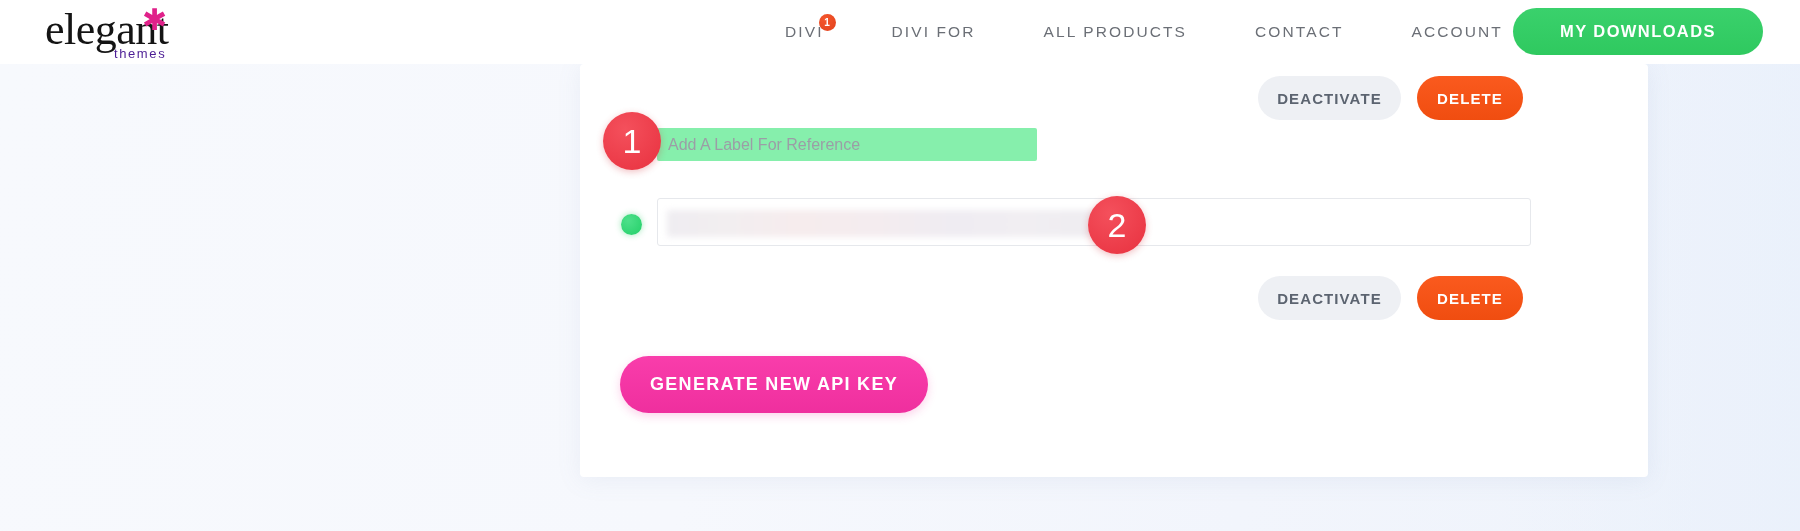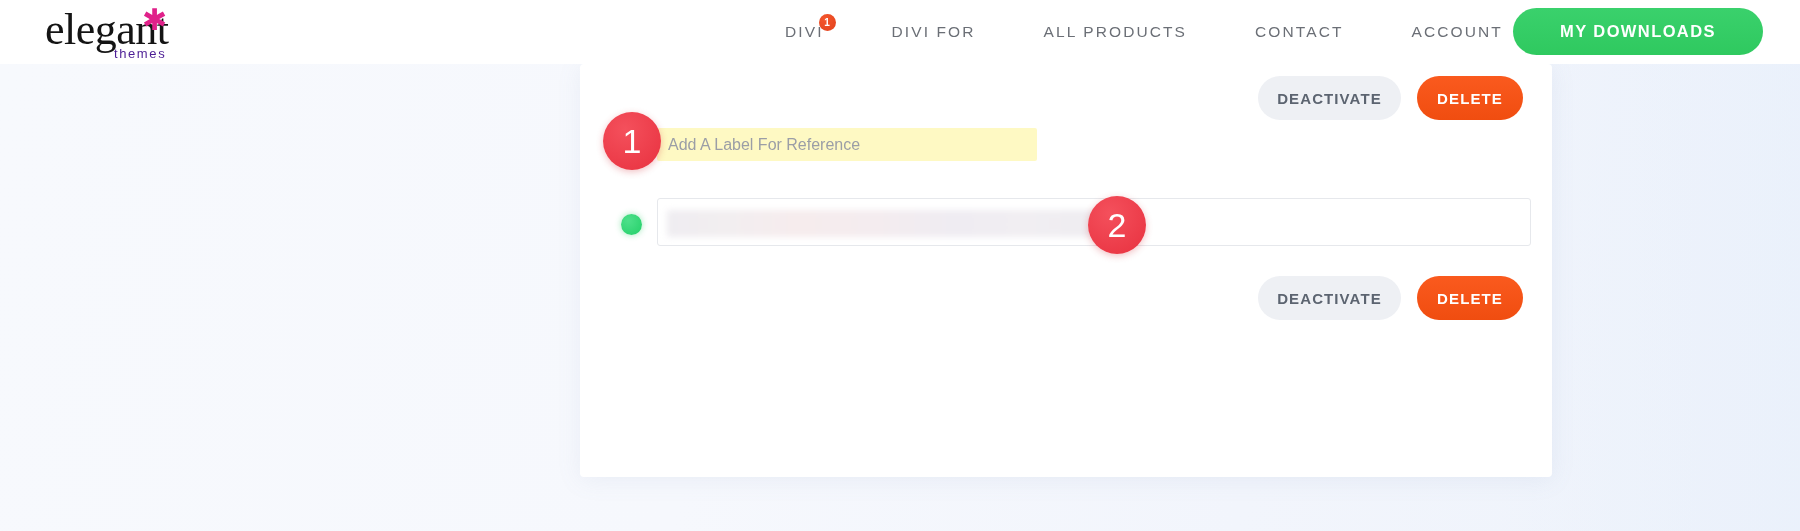--- a/index.html
+++ b/index.html
@@ -135,21 +135,21 @@
     cursor: pointer;
     border: none;
     font-family: "Liberation Sans", sans-serif;
   }
 
   
   .api-card {
     position: absolute;
     left: 580px;
     top: 64px;
-    width: 972px;
+    width: 1068px;
     height: 413px;
     background: #ffffff;
     border-radius: 4px;
     box-shadow: 0 3px 24px rgba(120,140,180,0.10);
     z-index: 10;
   }
 
   
   .btn-row {
     position: absolute;
@@ -184,21 +184,21 @@
     color: #ffffff;
   }
 
   
   .label-input {
     position: absolute;
     left: 77px;
     top: 64px;
     width: 380px;
     height: 33px;
-    background: #fef9c3;
+    background: #86efac;
     border: none;
     border-radius: 2px;
     font-family: "Liberation Sans", sans-serif;
     font-size: 16px;
     color: #6c6f76;
     padding: 0 11px;
     outline: none;
   }
   .label-input::placeholder { color: #9b9ea6; opacity: 1; }
 
@@ -340,17 +340,18 @@
     <div class="key-field">
       <div class="key-redacted"></div>
     </div>
   </div>
 
   <div class="btn-row btn-row-2">
     <button class="btn btn-deactivate">DEACTIVATE</button>
     <button class="btn btn-delete">DELETE</button>
   </div>
 
+  <button class="generate-btn">GENERATE NEW API KEY</button>
 
 </section>
 
 <div class="marker" id="marker-1">1</div>
 <div class="marker" id="marker-2">2</div>
 
 </body></html>

